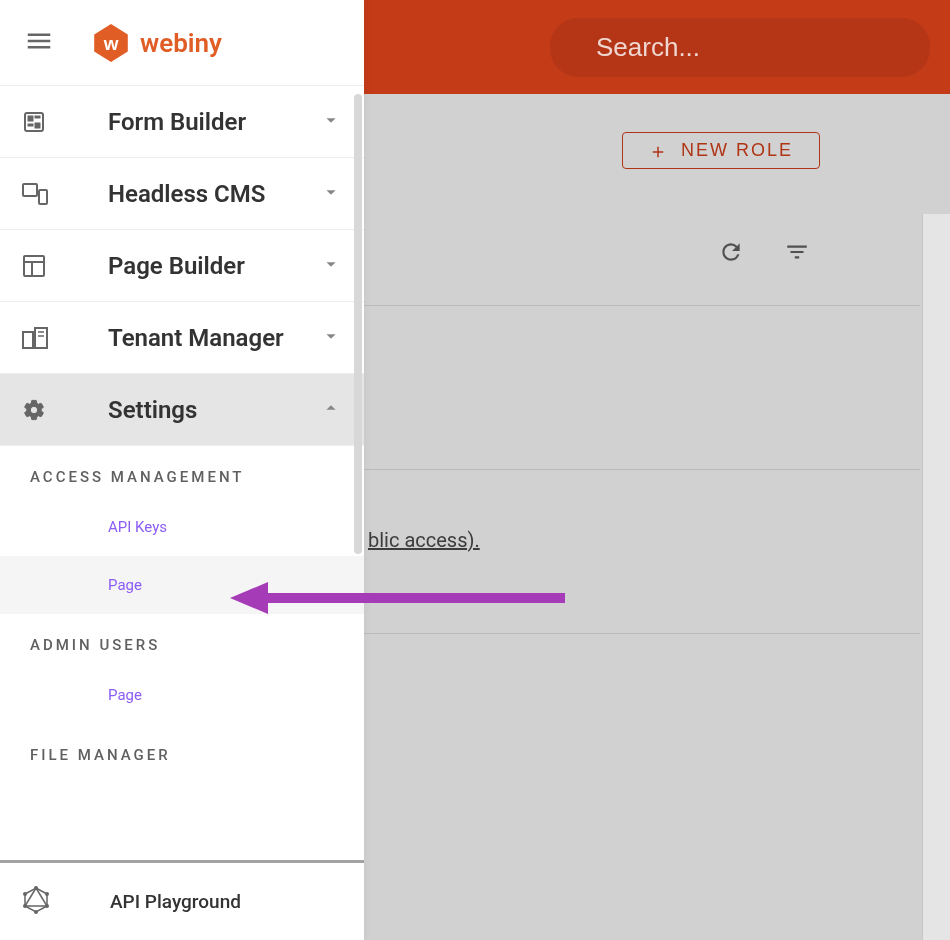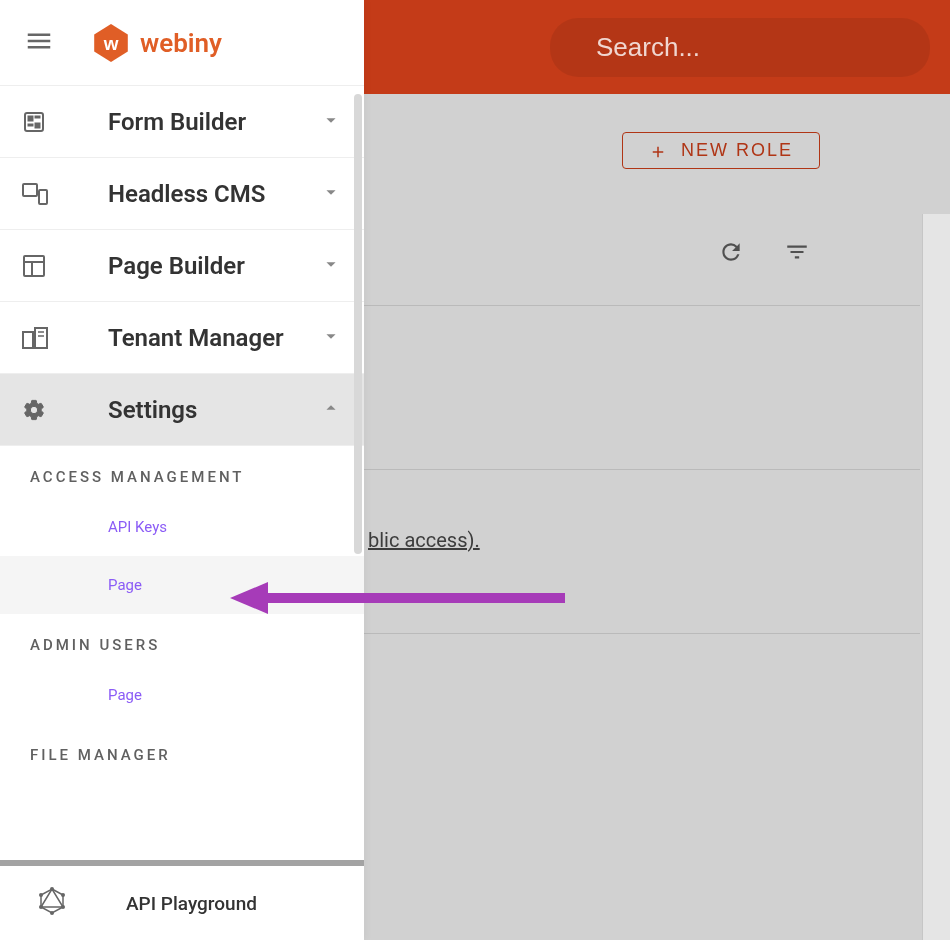--- a/index.html
+++ b/index.html
@@ -195,25 +195,25 @@
 }
 .sub-item {
   font-size: 15px;
   color: #8b5cf6;
   padding: 20px 0 20px 108px;
   cursor: pointer;
 }
 .sub-item.active { background: #f5f5f5; }
 
 .footer-item {
-  border-top: 6px solid #a3a3a3;
+  border-top: 3px solid #a3a3a3;
   height: 80px;
   display: flex;
   align-items: center;
-  padding: 0 38px;
+  padding: 0 22px;
 }
 .footer-item .label {
   color: #333;
   font-size: 19px;
   font-weight: 500;
   margin-left: 60px;
 }
 
 
 .arrow-annot {

